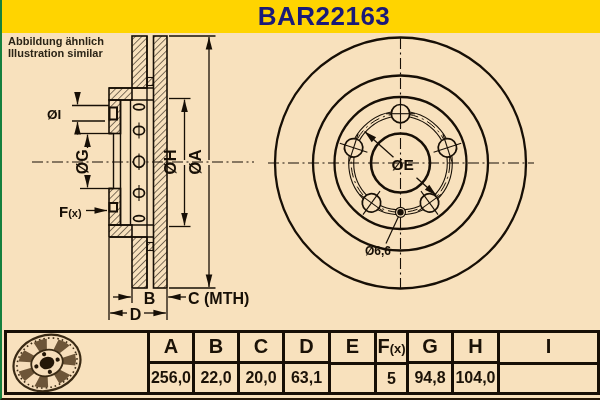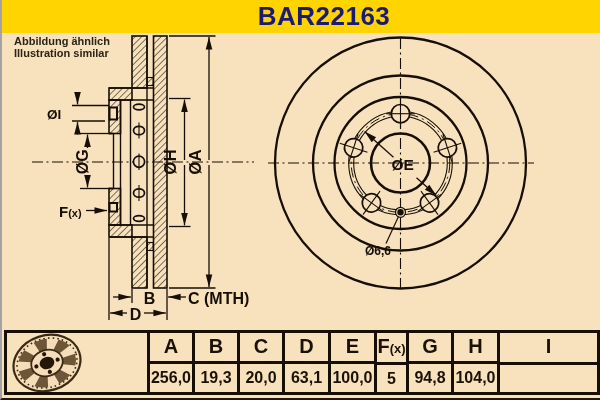--- a/index.html
+++ b/index.html
@@ -1,22 +1,22 @@
 <!DOCTYPE html>
 <html><head>
 <meta charset="utf-8">
 <style>
   html,body{margin:0;padding:0;}
   #page{position:relative;width:600px;height:400px;background:#f8e1bd;overflow:hidden;
         font-family:"Liberation Sans",sans-serif;
-        border-left:2px solid #a3a3a3;border-bottom:2px solid #241708;box-sizing:border-box;}
+        border-left:2px solid #15803d;border-bottom:2px solid #241708;box-sizing:border-box;}
   #banner{position:absolute;left:0;top:0;width:600px;height:33px;background:#ffd400;text-align:center;}
   #banner .t{display:inline-block;margin-left:44px;font-size:26px;line-height:32px;font-weight:bold;
              color:#1a1a78;letter-spacing:0.5px;}
-  #note{position:absolute;left:12px;top:36px;font-size:11px;line-height:11.5px;font-weight:bold;color:#2b2417;}
+  #note{position:absolute;left:6px;top:36px;font-size:11px;line-height:11.5px;font-weight:bold;color:#2b2417;}
   #drawing{position:absolute;left:0;top:0;width:600px;height:400px;}
   #spec-table{position:absolute;left:2px;top:330px;width:596px;height:65px;border:3px solid #170f06;
               box-sizing:border-box;display:flex;background:#f8e1bd;color:#1b1207;}
   .timg{width:140px;box-sizing:border-box;}
   .tcol{border-left:3px solid #170f06;box-sizing:border-box;display:flex;flex-direction:column;}
   .tcol .th{height:29px;border-bottom:3px solid #170f06;font-size:20px;line-height:27px;
             font-weight:bold;text-align:center;}
   .tcol .th .sub{font-size:13px;}
   .tcol .td{flex:1;font-size:16px;line-height:28px;font-weight:bold;text-align:center;}
   .w45{width:45px;} .w46{width:46px;} .w32{width:32px;} .wI{flex:1;}
@@ -211,33 +211,32 @@
           <circle cx="-11.2" cy="0" r="2.1" fill="#241708" stroke="none"></circle>
         </g>
       </svg>
     </div>
     <div class="tcol w45">
       <div class="th">A</div>
       <div class="td">256,0</div>
     </div>
     <div class="tcol w45">
       <div class="th">B</div>
-      <div class="td">19,3</div>
+      <div class="td">22,0</div>
     </div>
     <div class="tcol w45">
       <div class="th">C</div>
       <div class="td">20,0</div>
     </div>
     <div class="tcol w46">
       <div class="th">D</div>
       <div class="td">63,1</div>
     </div>
     <div class="tcol w46">
       <div class="th">E</div>
-      <div class="td">100,0</div>
     </div>
     <div class="tcol w32">
       <div class="th"><span>F</span><span class="sub">(x)</span></div>
       <div class="td">5</div>
     </div>
     <div class="tcol w45">
       <div class="th">G</div>
       <div class="td">94,8</div>
     </div>
     <div class="tcol w46">

